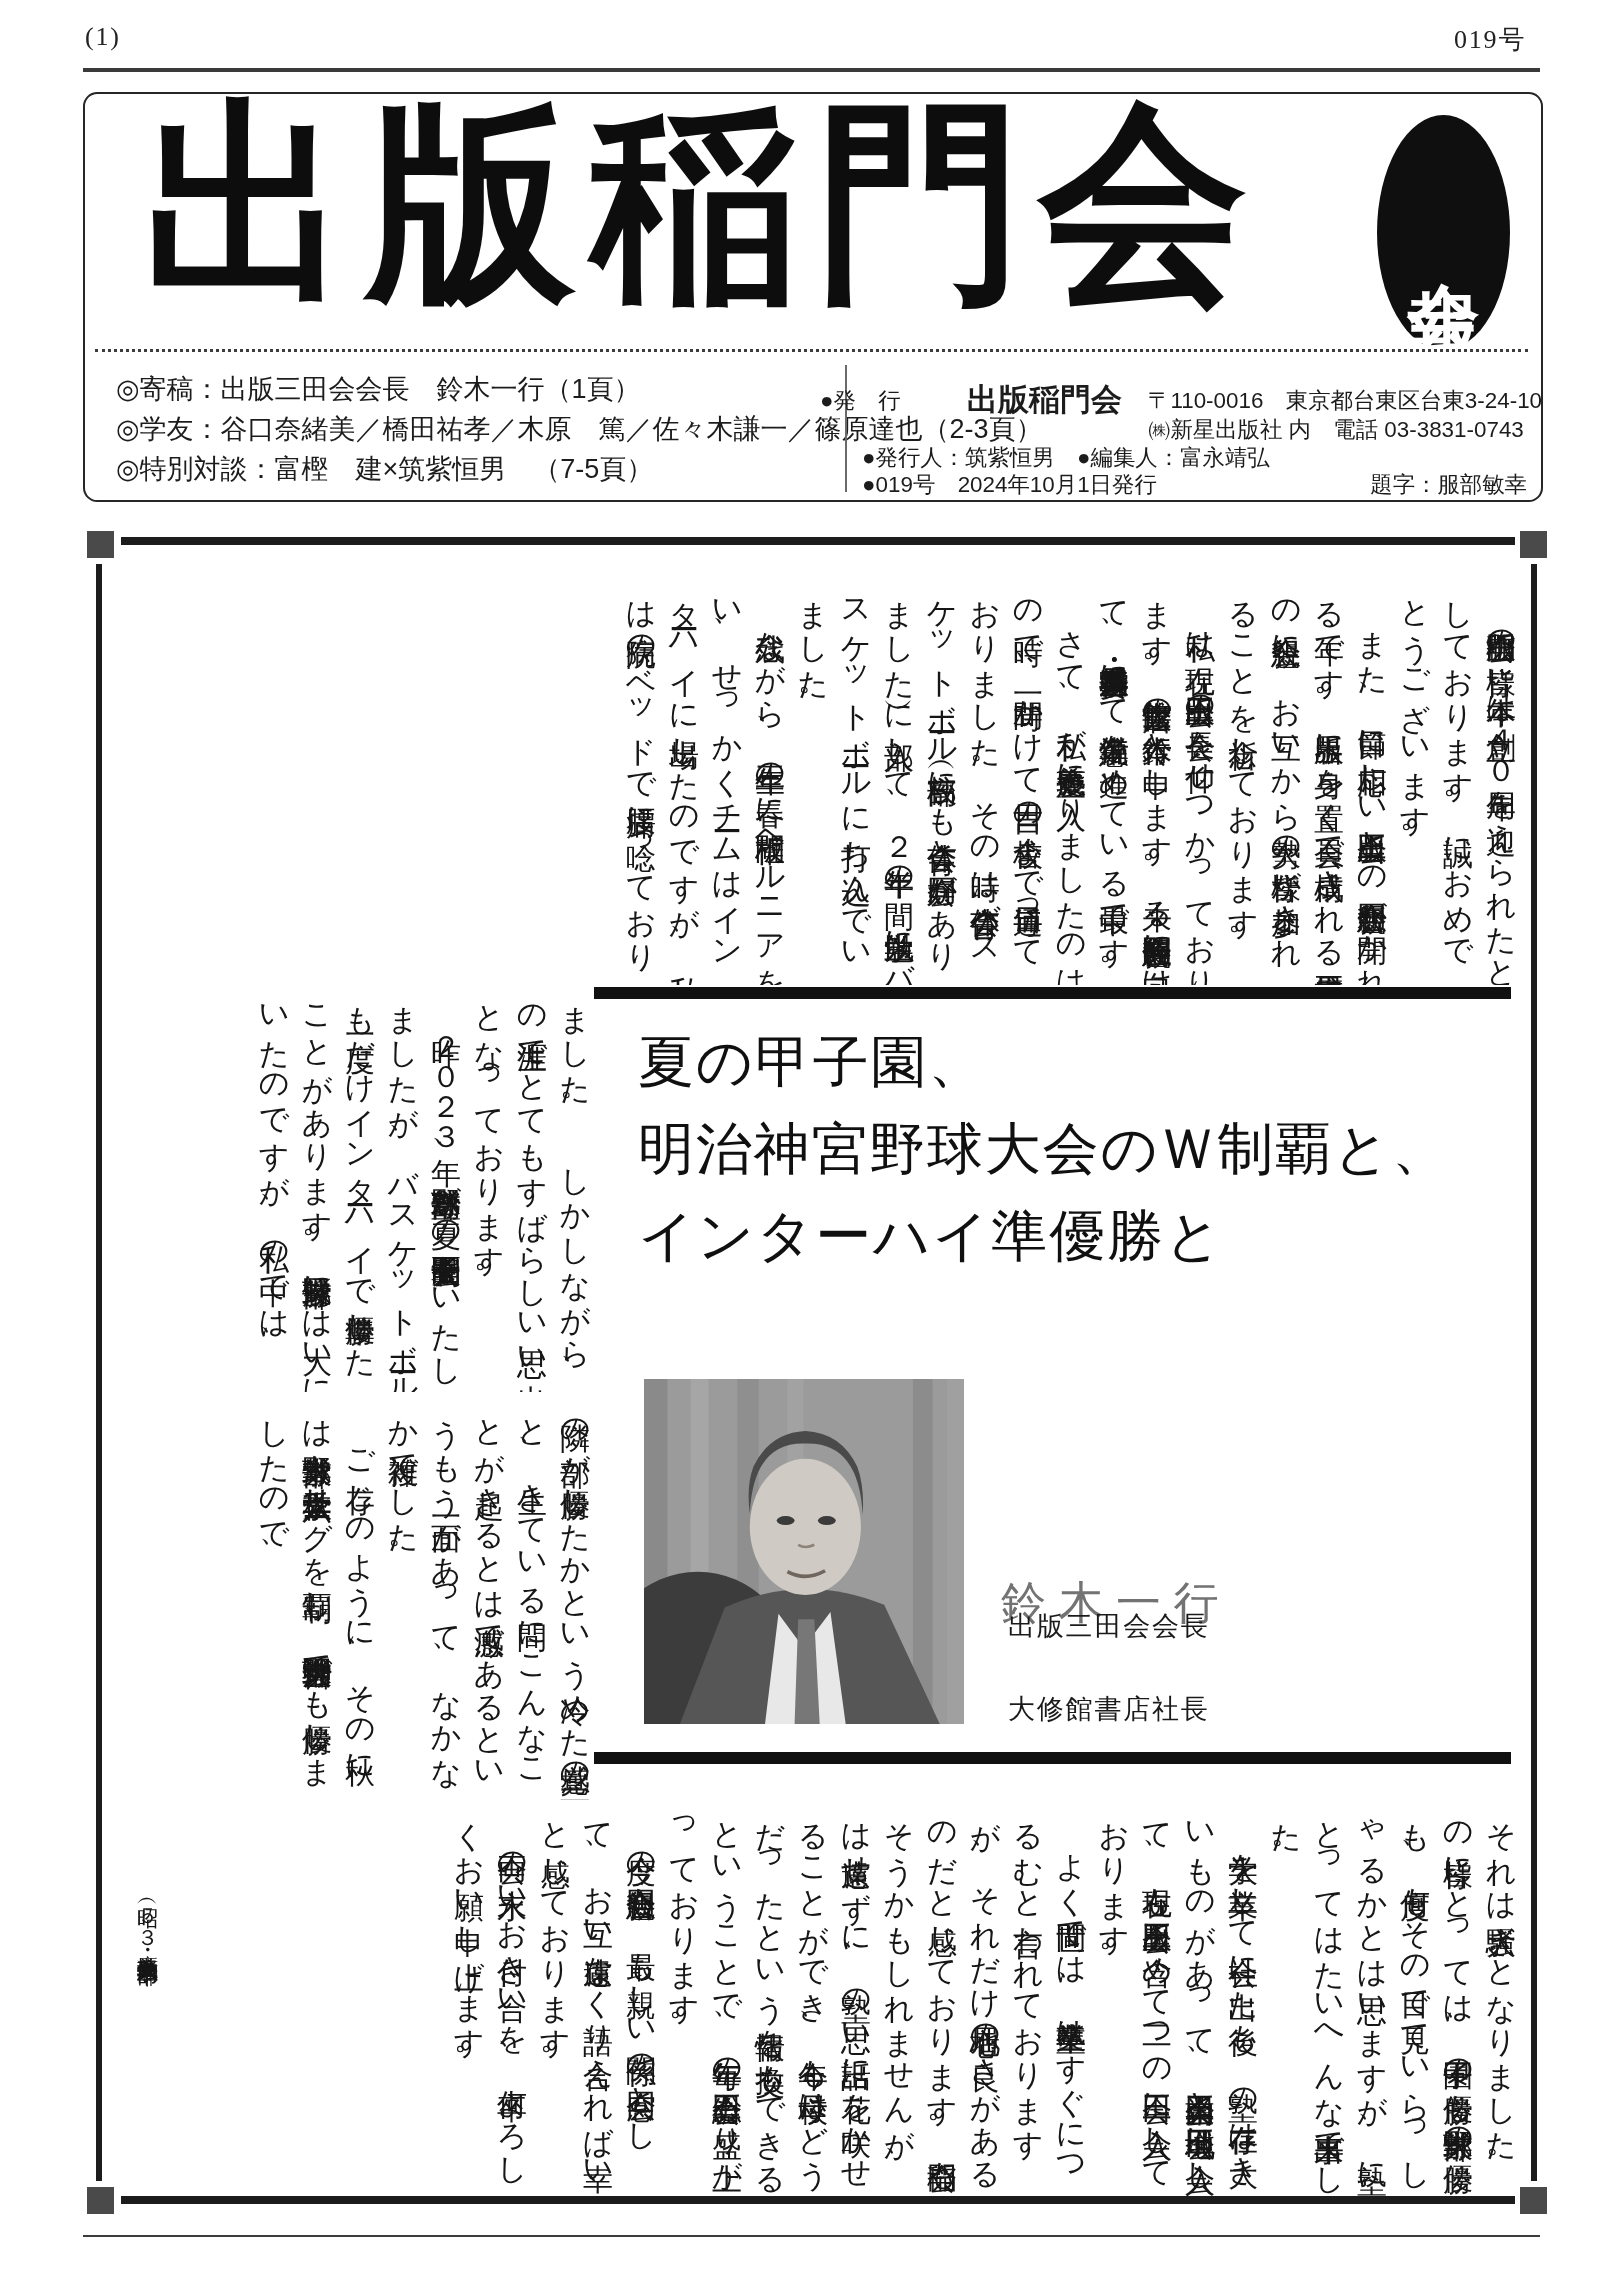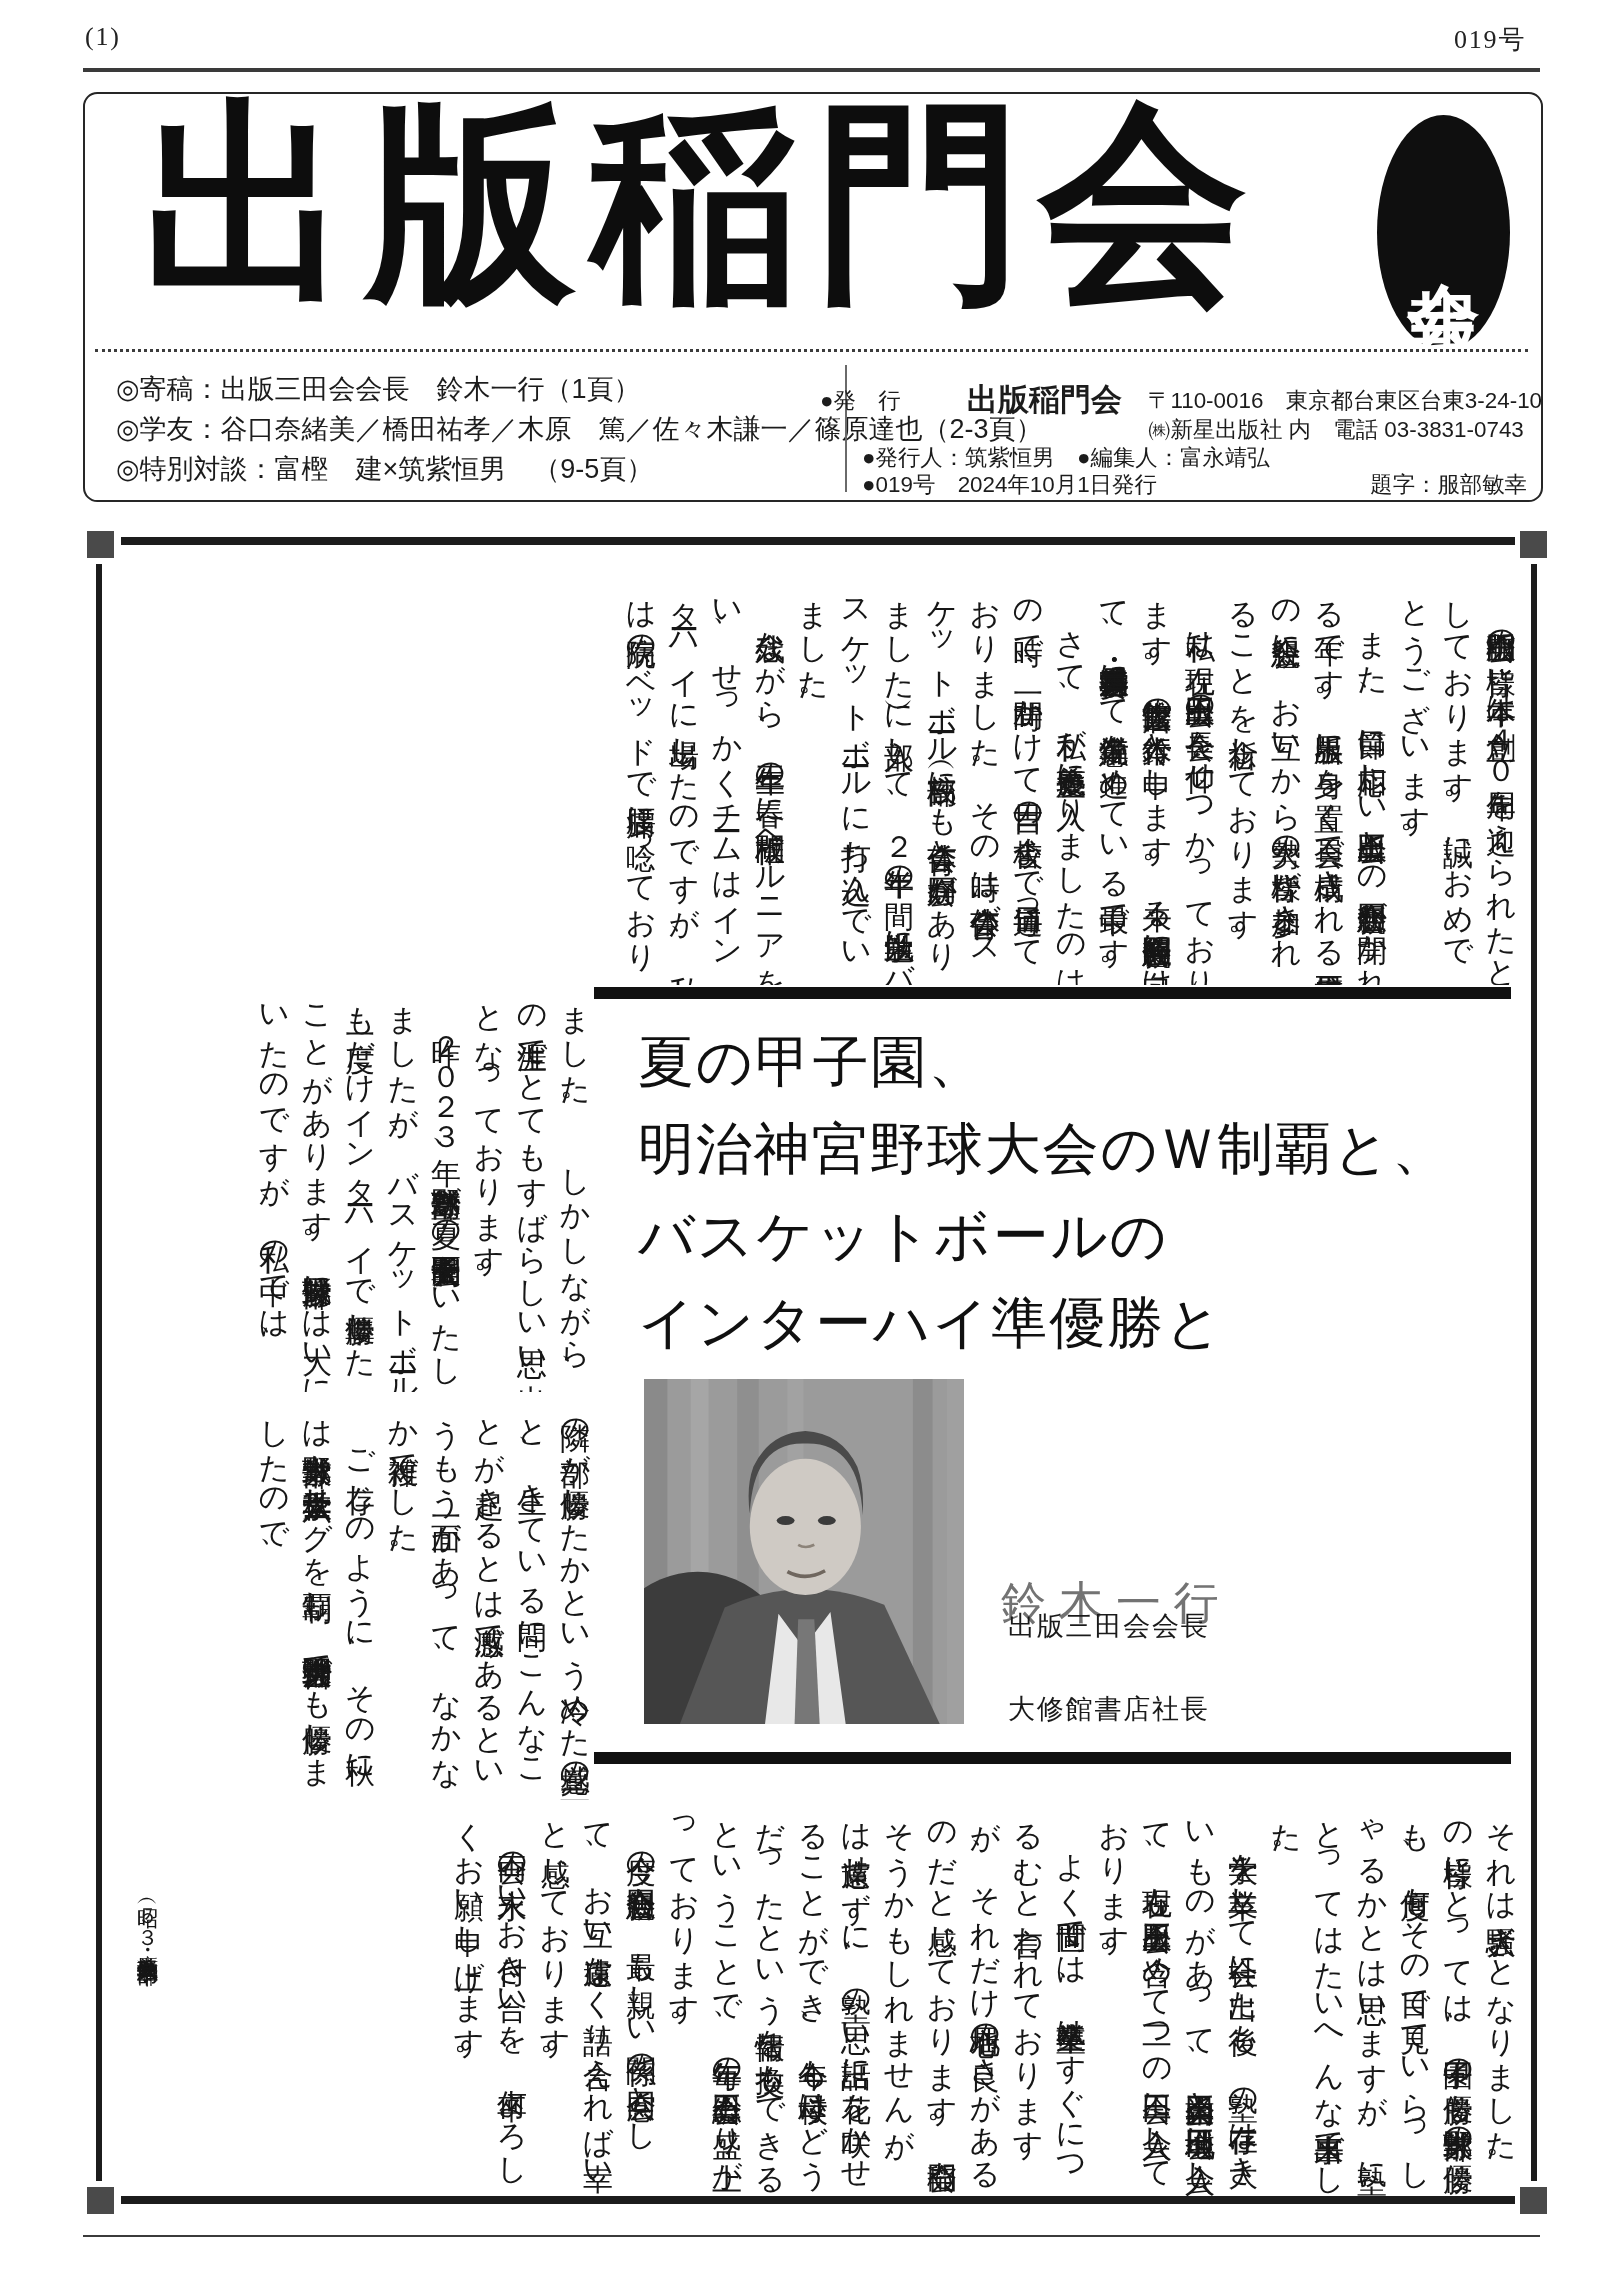--- a/index.html
+++ b/index.html
@@ -47,21 +47,21 @@
   <div class="abs hrule" style="left:83px;top:68px;width:1457px;"></div>
 
   <div class="abs" id="mastbox"></div>
   <div class="abs" id="masthead-title">出版稲門会</div>
   <div class="abs" id="badge"></div>
   <div class="abs" id="badge-text">会報</div>
   <div class="abs" id="dotted"></div>
 
   <div class="abs toc sans" style="top:371px;">◎寄稿：出版三田会会長　鈴木一行（1頁）</div>
   <div class="abs toc sans" style="top:411px;">◎学友：谷口奈緒美／橋田祐孝／木原　篤／佐々木謙一／篠原達也（2-3頁）</div>
-  <div class="abs toc sans" style="top:451px;">◎特別対談：富樫　建×筑紫恒男　（9-5頁）</div>
+  <div class="abs toc sans" style="top:451px;">◎特別対談：富樫　建×筑紫恒男　（7-5頁）</div>
   <div class="abs" id="pub-divider"></div>
 
   <div class="abs pub sans" style="left:820px;top:385px;">●発　行</div>
   <div class="abs pub sans" style="left:967px;top:379px;font-size:31px;font-weight:bold;">出版稲門会</div>
   <div class="abs pub sans" style="left:1148px;top:385px;">〒110-0016　東京都台東区台東3-24-10</div>
   <div class="abs pub sans" style="left:1148px;top:414px;">㈱新星出版社 内　電話 03-3831-0743</div>
   <div class="abs pub sans" style="left:862px;top:442px;">●発行人：筑紫恒男　●編集人：富永靖弘</div>
   <div class="abs pub sans" style="left:862px;top:469px;">●019号　2024年10月1日発行</div>
   <div class="abs pub sans" style="left:1308px;top:469px;width:219px;text-align:right;">題字：服部敏幸</div>
 
@@ -83,21 +83,20 @@
   <div class="abs vband" style="left:124px;top:985px;width:473px;height:407px;">ました。　しかしながら、私の生涯でとてもすばらしい思い出となっております。
 　昨２０２３年、塾高野球部が夏の甲子園大会制覇をいたしましたが、バスケットボール部も一度だけインターハイで準優勝したことがあります。野球部優勝には大いに湧いたのですが、私の中では、</div>
 
   <div class="abs vband" style="left:124px;top:1399px;width:473px;height:401px;">隣の部が優勝したかという冷めた感覚の一面と、生きている間にこんなことが起きるとは感激であるというもう一面があって、なかなか複雑でした。
 　ご存じのように、その秋には大学野球部も六大学秋季リーグを制覇し、明治神宮野球大会でも優勝しましたので、</div>
 
   <div class="abs hlrule" style="left:594px;top:987px;width:917px;"></div>
   <div class="abs" id="headline">
     <div>夏の甲子園、</div>
     <div>明治神宮野球大会のＷ制覇と、</div>
-    <div>バスケットボールの</div>
     <div>インターハイ準優勝と</div>
   </div>
 
   <div class="abs" style="left:644px;top:1379px;width:320px;height:345px;">
     <svg width="320" height="345" viewBox="0 0 357 385" xmlns="http://www.w3.org/2000/svg">
       <rect width="357" height="385" fill="#9b9b9b"></rect>
       <rect x="0" width="26" height="385" fill="#8a8a8a"></rect>
         <rect x="52" width="20" height="385" fill="#a6a6a6"></rect>
       <rect x="104" width="24" height="385" fill="#8f8f8f"></rect>
         <rect x="160" width="18" height="385" fill="#a2a2a2"></rect>

